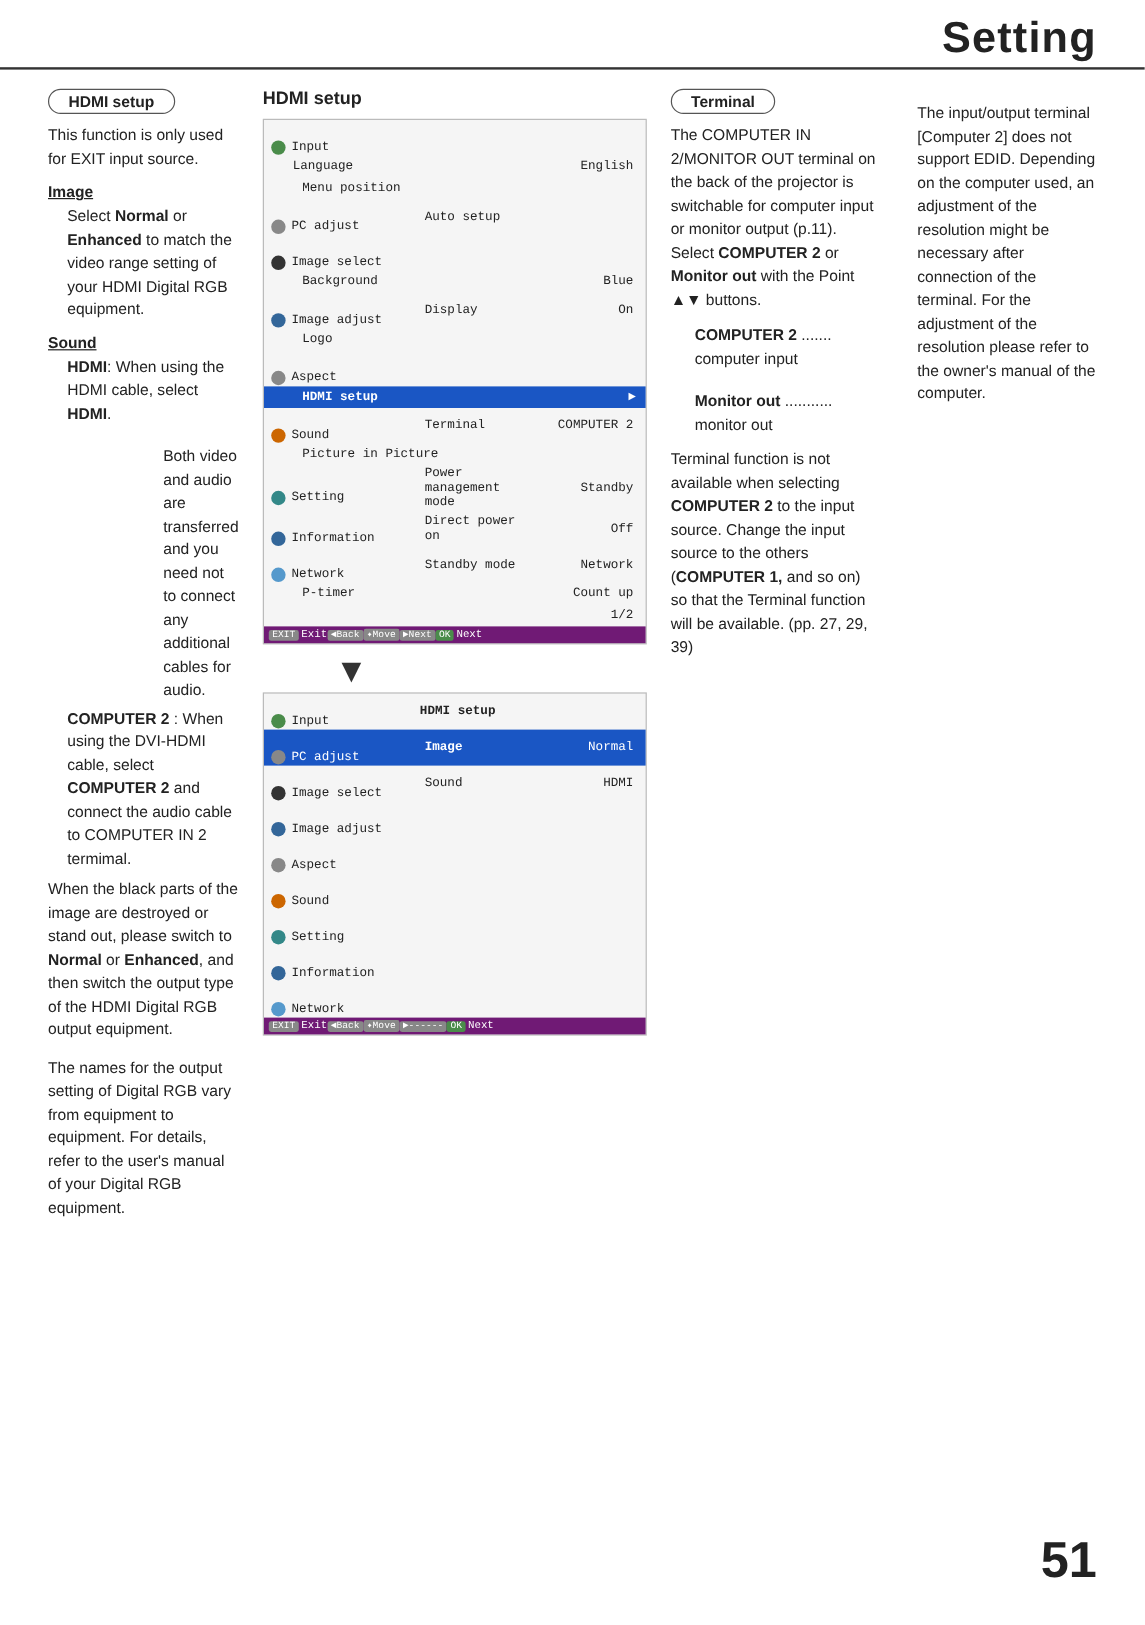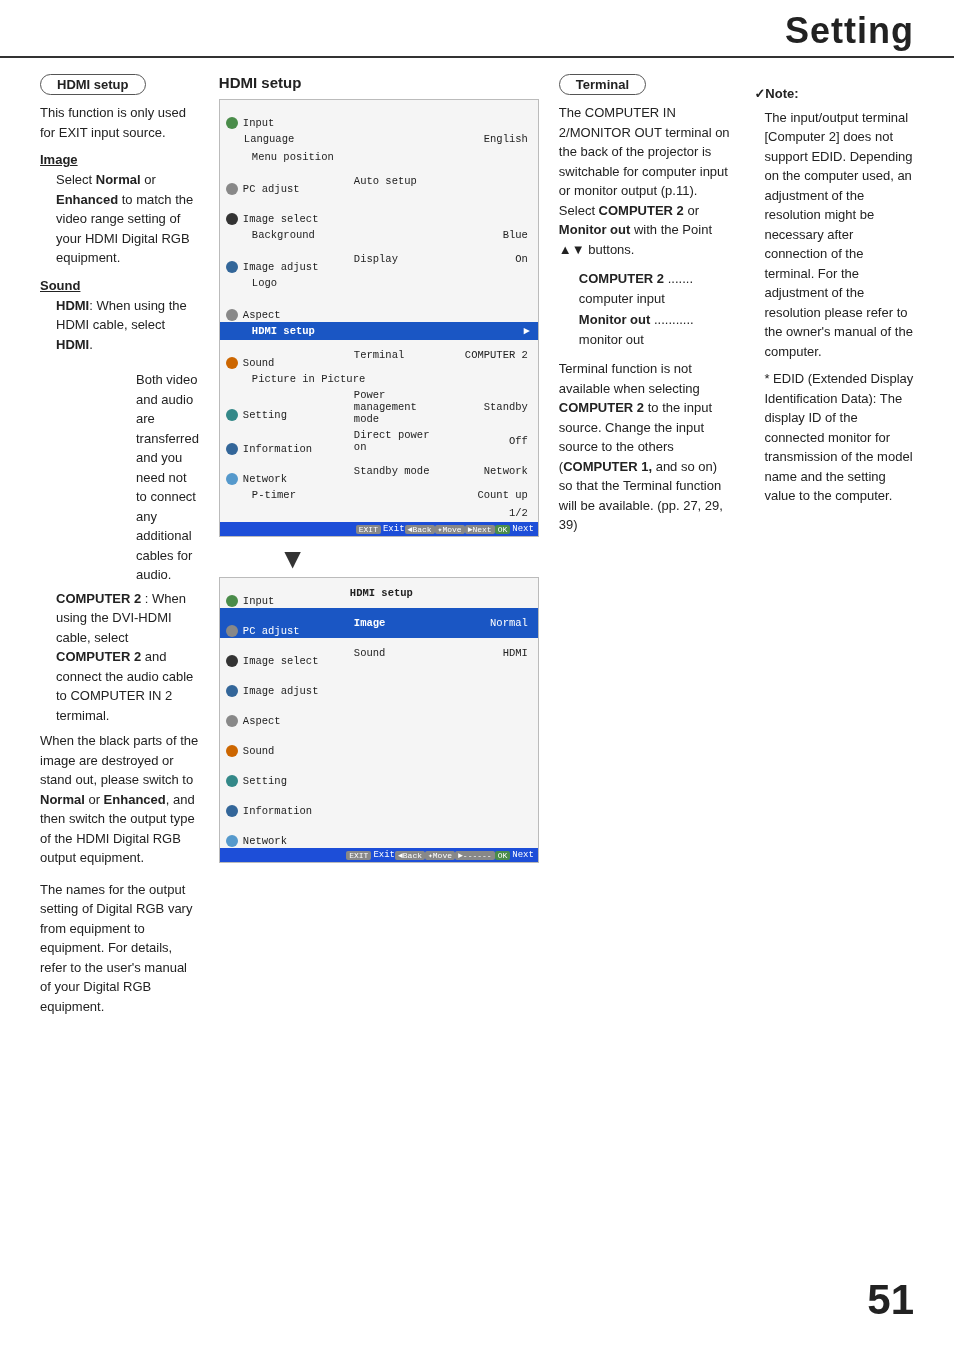--- a/index.html
+++ b/index.html
@@ -133,24 +133,24 @@
     }
     .icon-green { background: #4a8c4a; }
     .icon-gray { background: #888; }
     .icon-dark { background: #333; }
     .icon-blue { background: #336699; }
     .icon-orange { background: #cc6600; }
     .icon-teal { background: #338888; }
     .icon-light-blue { background: #5599cc; }
 
     .menu-footer {
-      background: #1d4ed8;
+      background: #701a75;
       color: #fff;
       display: flex;
-      justify-content: flex-end;
+      justify-content: flex-start;
       padding: 2px 4px;
       font-size: 9px;
     }
     .menu-footer span {
       display: flex;
       align-items: center;
       gap: 2px;
     }
     .btn-label {
       background: #888;
@@ -470,38 +470,36 @@
   <div class="bottom-section">
 
     <div class="bottom-left">
       <div class="section-label-box">Terminal</div>
 
       <p style="margin-bottom:10px;">
         The COMPUTER IN 2/MONITOR OUT terminal on the back of the projector is switchable for computer input or monitor output (p.11). Select <strong>COMPUTER 2</strong> or <strong>Monitor out</strong> with the Point ▲▼ buttons.
       </p>
 
       <div style="margin: 10px 0 10px 20px; font-size:13px;">
-        <p style="margin-bottom:2px;">
+        <p style="margin-bottom:16px;">
           <strong>COMPUTER 2</strong> ....... computer input
         </p>
         <p>
           <strong>Monitor out</strong> ........... monitor out
         </p>
       </div>
 
       <p>
         Terminal function is not available when selecting <strong>COMPUTER 2</strong> to the input source. Change the input source to the others (<strong>COMPUTER 1,</strong> and so on) so that the Terminal function will be available. (pp. 27, 29, 39)
       </p>
     </div>
 
     <div class="bottom-right">
       <div class="note-section">
-        <p><strong>✓Note:</strong></p>
         <p style="margin-top:4px; margin-left:10px;">The input/output terminal [Computer 2] does not support EDID. Depending on the computer used, an adjustment of the resolution might be necessary after connection of the terminal. For the adjustment of the resolution please refer to the owner's manual of the computer.</p>
-        <p style="margin-top:8px; margin-left:10px;">* EDID (Extended Display Identification Data): The display ID of the connected monitor for transmission of the model name and the setting value to the computer.</p>
       </div>
     </div>
 
   </div>
 
 </div>
 
 <div class="page-number">51</div>
 
 </body></html>

